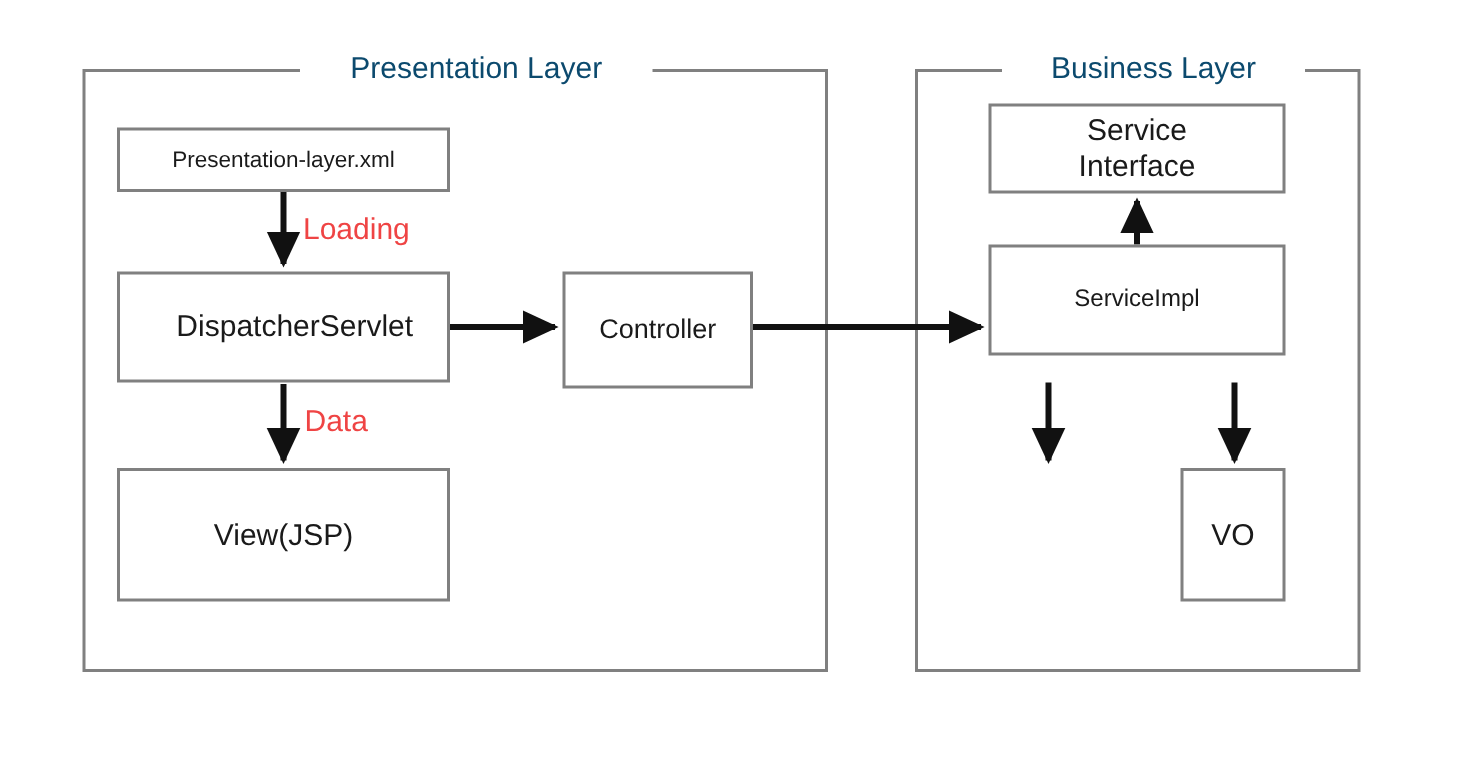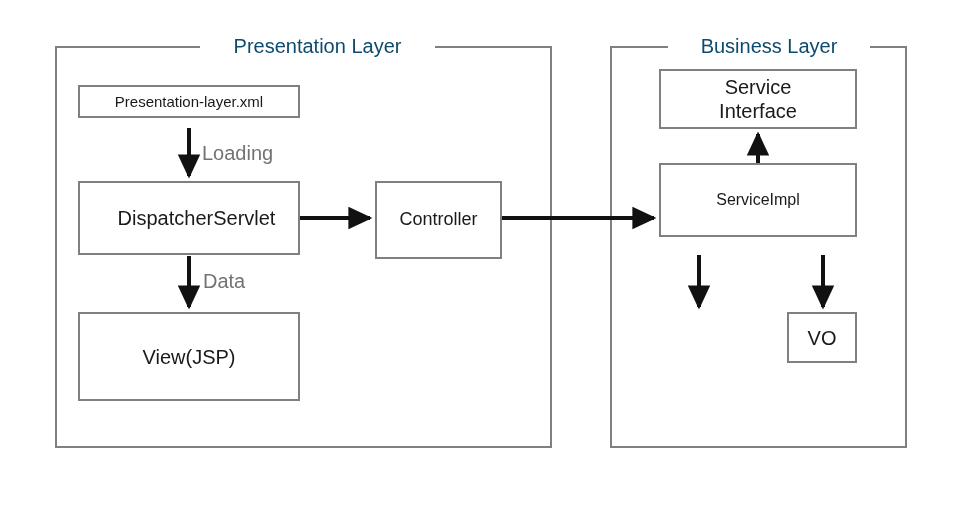--- a/index.html
+++ b/index.html
@@ -47,34 +47,34 @@
     justify-content: center;
     text-align: center;
     color: #1a1a1a;
     z-index: 3;
   }
   .node-label {
     display: block;
     line-height: 1.2;
     white-space: pre-line;
   }
-  .n-xml        { left: 78px;  top: 85px;  width: 222px; height: 33px;  font-size: 15px; }
+  .n-xml        { left: 78px;  top: 85px;  width: 222px; height: 43px;  font-size: 15px; }
   .n-dispatcher { left: 78px;  top: 181px; width: 222px; height: 74px;  font-size: 20px; padding-left: 15px; }
   .n-view       { left: 78px;  top: 312px; width: 222px; height: 89px;  font-size: 20px; align-items: center; }
   .n-controller { left: 375px; top: 181px; width: 127px; height: 78px;  font-size: 18px; }
   .n-svcif      { left: 659px; top: 69px;  width: 198px; height: 60px;  font-size: 20px; }
   .n-svcimpl    { left: 659px; top: 163px; width: 198px; height: 74px;  font-size: 16px; }
   .n-dao        { left: 660px; top: 312px; width: 78px;  height: 71px;  font-size: 20px; }
-  .n-vo         { left: 787px; top: 312px; width: 70px;  height: 51px;  font-size: 20px; }
+  .n-vo         { left: 787px; top: 312px; width: 70px;  height: 89px;  font-size: 20px; }
 
   .edge-label {
     position: absolute;
     font-size: 20px;
     line-height: 22px;
-    color: #737373;
+    color: #ef4444;
     white-space: nowrap;
     z-index: 4;
   }
   .lbl-loading { left: 202px; top: 142px; }
   .lbl-data    { left: 203px; top: 270px; }
 
   svg.arrows {
     position: absolute;
     left: 0;
     top: 0;

